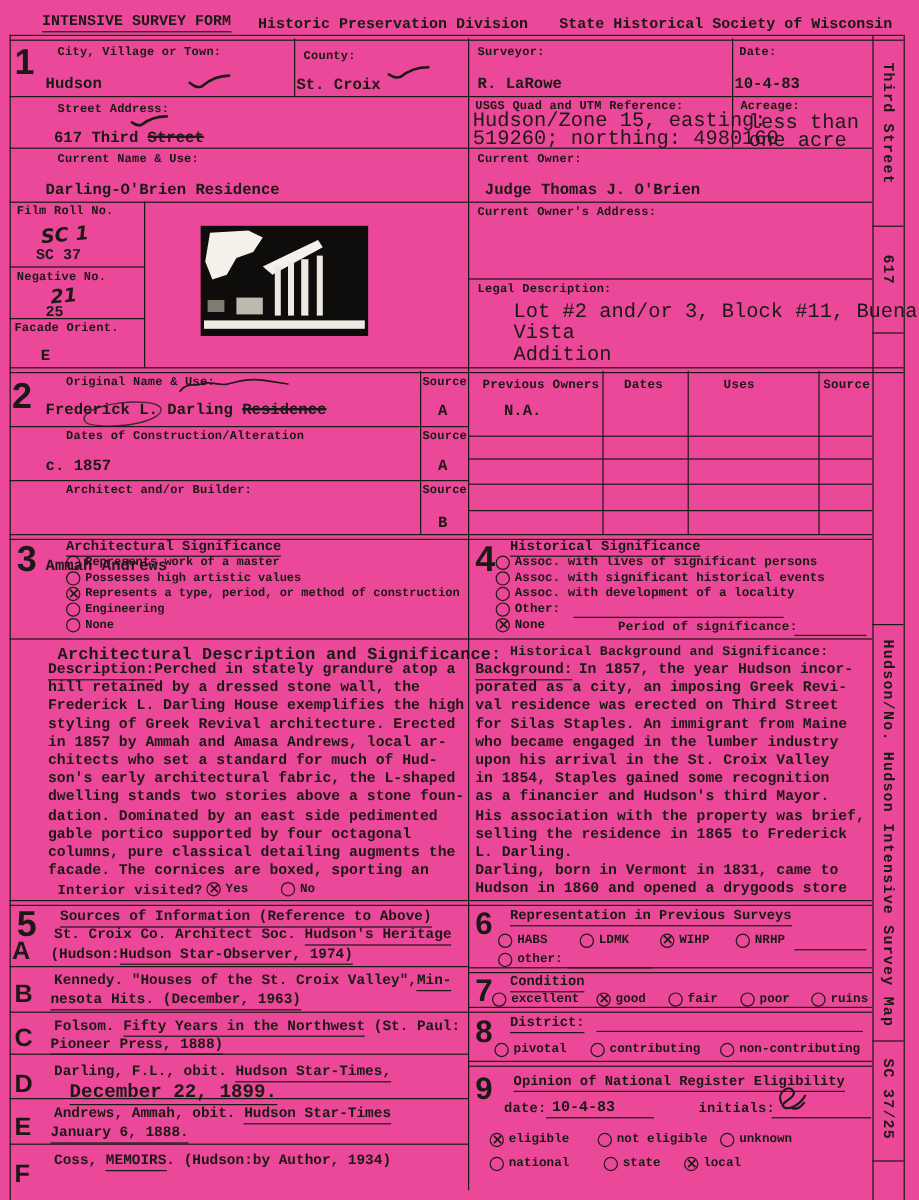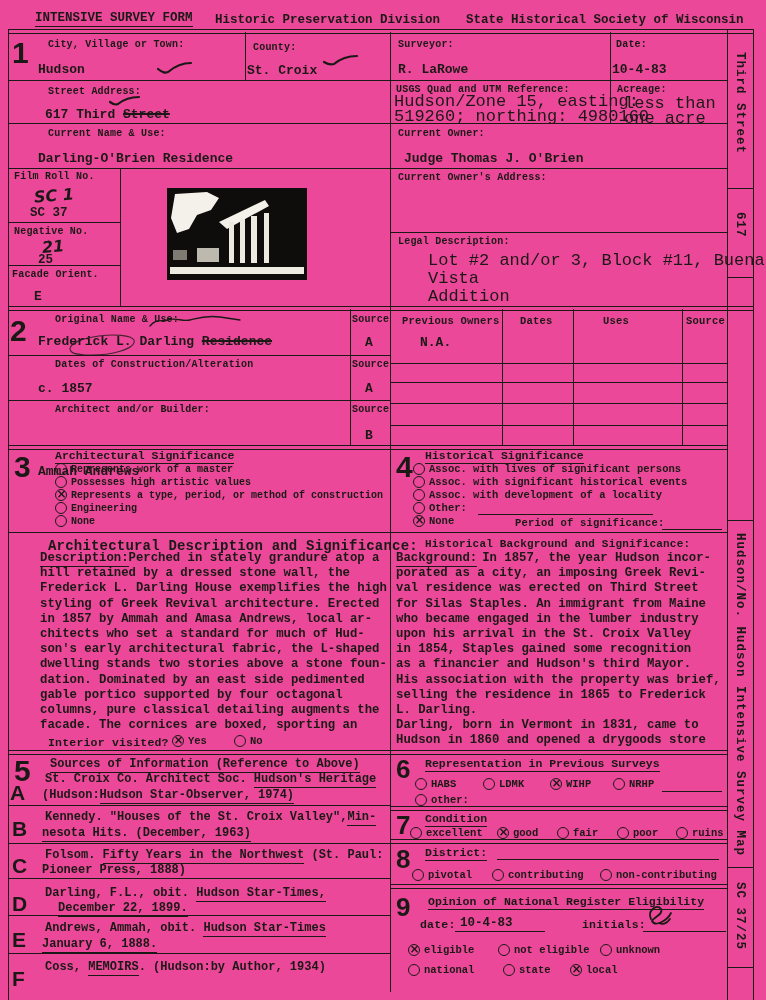--- a/index.html
+++ b/index.html
@@ -283,21 +283,21 @@
   <span class="val" style="left:45px;top:772px;font-size:12px;"><span>St. Croix Co. Architect Soc. </span><span class="u">Hudson's Heritage</span></span>
   <span class="val" style="left:42px;top:788px;font-size:12px;"><span>(Hudson:</span><span class="u">Hudson Star-Observer, 1974)</span></span>
   <span class="let" style="left:12px;top:818px;">B</span>
   <span class="val" style="left:45px;top:810px;font-size:12px;"><span>Kennedy. "Houses of the St. Croix Valley",</span><span class="u">Min-</span></span>
   <span class="val" style="left:42px;top:826px;font-size:12px;"><span class="u">nesota Hits. (December, 1963)</span></span>
   <span class="let" style="left:12px;top:855px;">C</span>
   <span class="val" style="left:45px;top:848px;font-size:12px;"><span>Folsom. </span><span class="u">Fifty Years in the Northwest</span><span> (St. Paul:</span></span>
   <span class="val" style="left:42px;top:863px;font-size:12px;"><span class="u">Pioneer Press, 1888)</span></span>
   <span class="let" style="left:12px;top:893px;">D</span>
   <span class="val" style="left:45px;top:886px;font-size:12px;"><span>Darling, F.L., obit. </span><span class="u">Hudson Star-Times,</span></span>
-  <span class="val" style="left:42px;top:901px;font-size:12px;padding-left:16px;"><span class="u">December 22, 1899.</span></span>
+  <span class="val" style="left:42px;top:901px;font-size:16px;padding-left:16px;"><span class="u">December 22, 1899.</span></span>
   <span class="let" style="left:12px;top:929px;">E</span>
   <span class="val" style="left:45px;top:921px;font-size:12px;"><span>Andrews, Ammah, obit. </span><span class="u">Hudson Star-Times</span></span>
   <span class="val" style="left:42px;top:937px;font-size:12px;"><span class="u">January 6, 1888.</span></span>
   <span class="let" style="left:12px;top:968px;">F</span>
   <span class="val" style="left:45px;top:960px;font-size:12px;"><span>Coss, </span><span class="u">MEMOIRS</span><span>. (Hudson:by Author, 1934)</span></span>
 
   <span class="num" style="left:396px;top:756px;font-size:26px;">6</span>
   <span class="st" style="left:425px;top:757px;">Representation in Previous Surveys</span>
   <div class="optrow" style="left:415px;top:778px;">
       <span class="radio" data-checked="false"></span>

